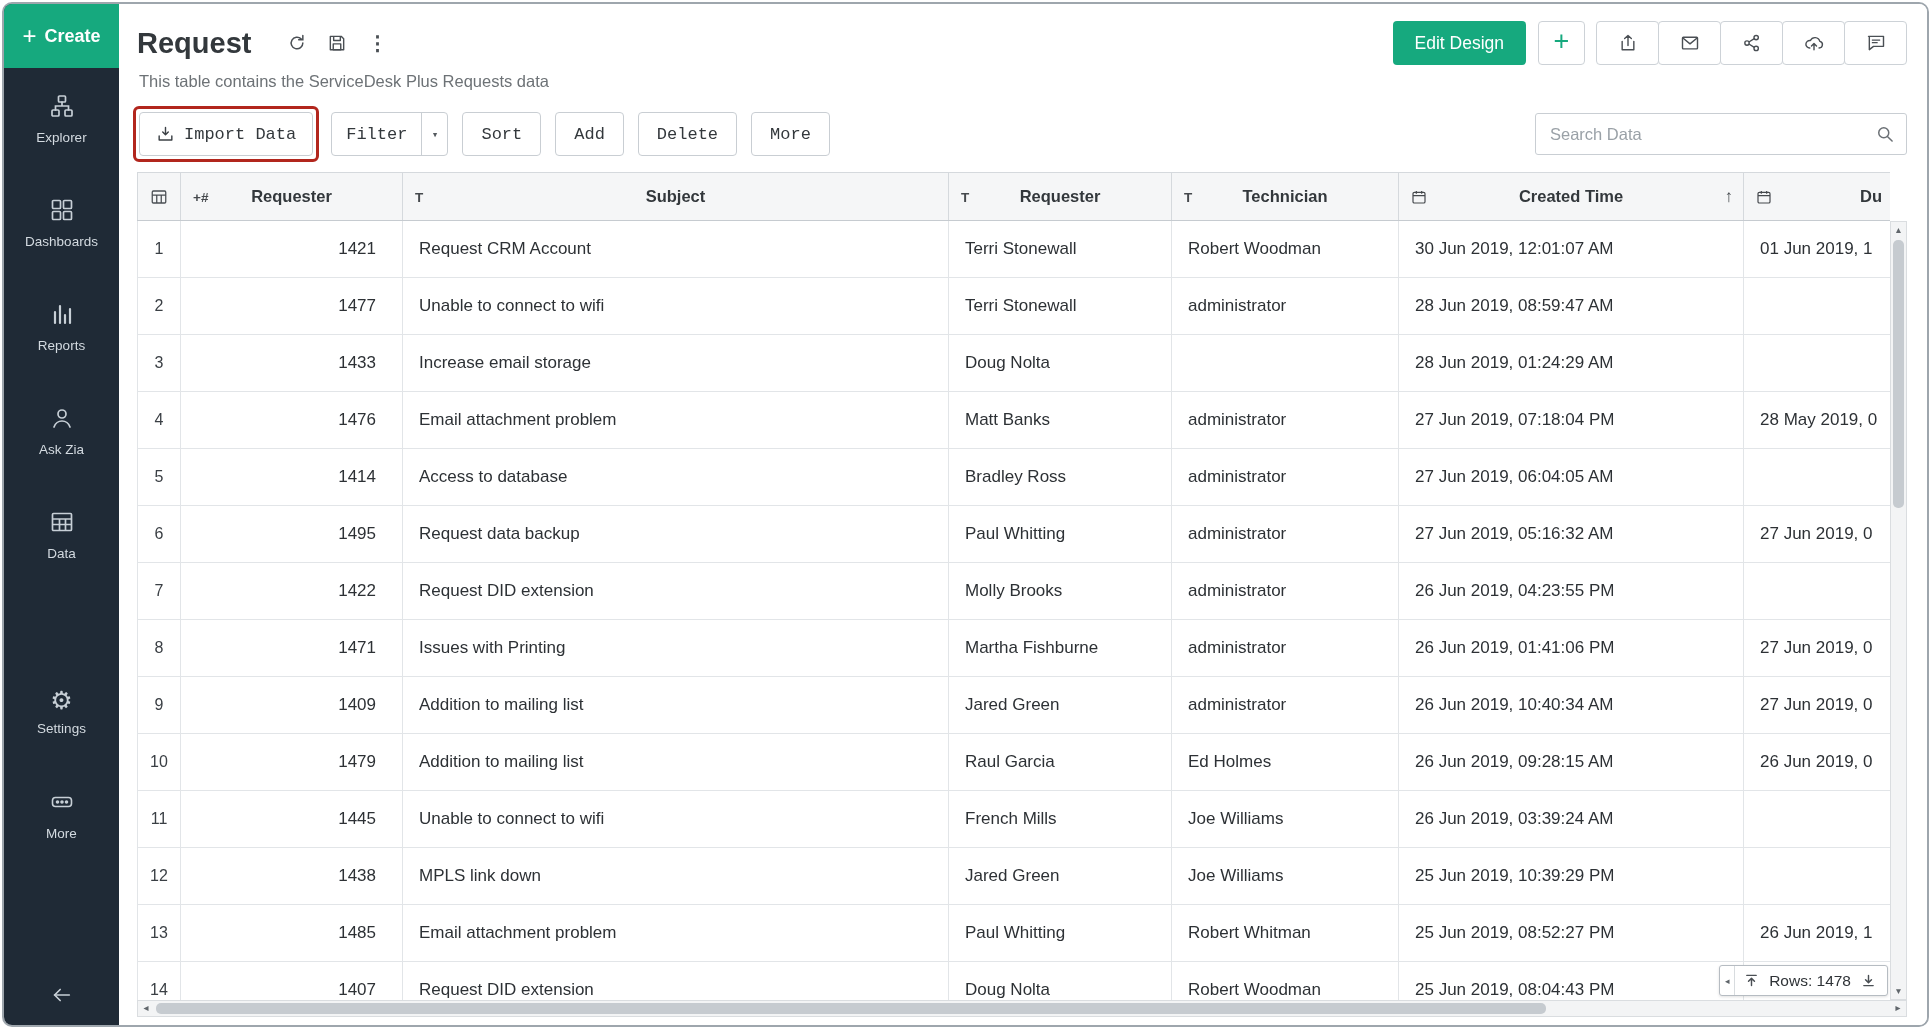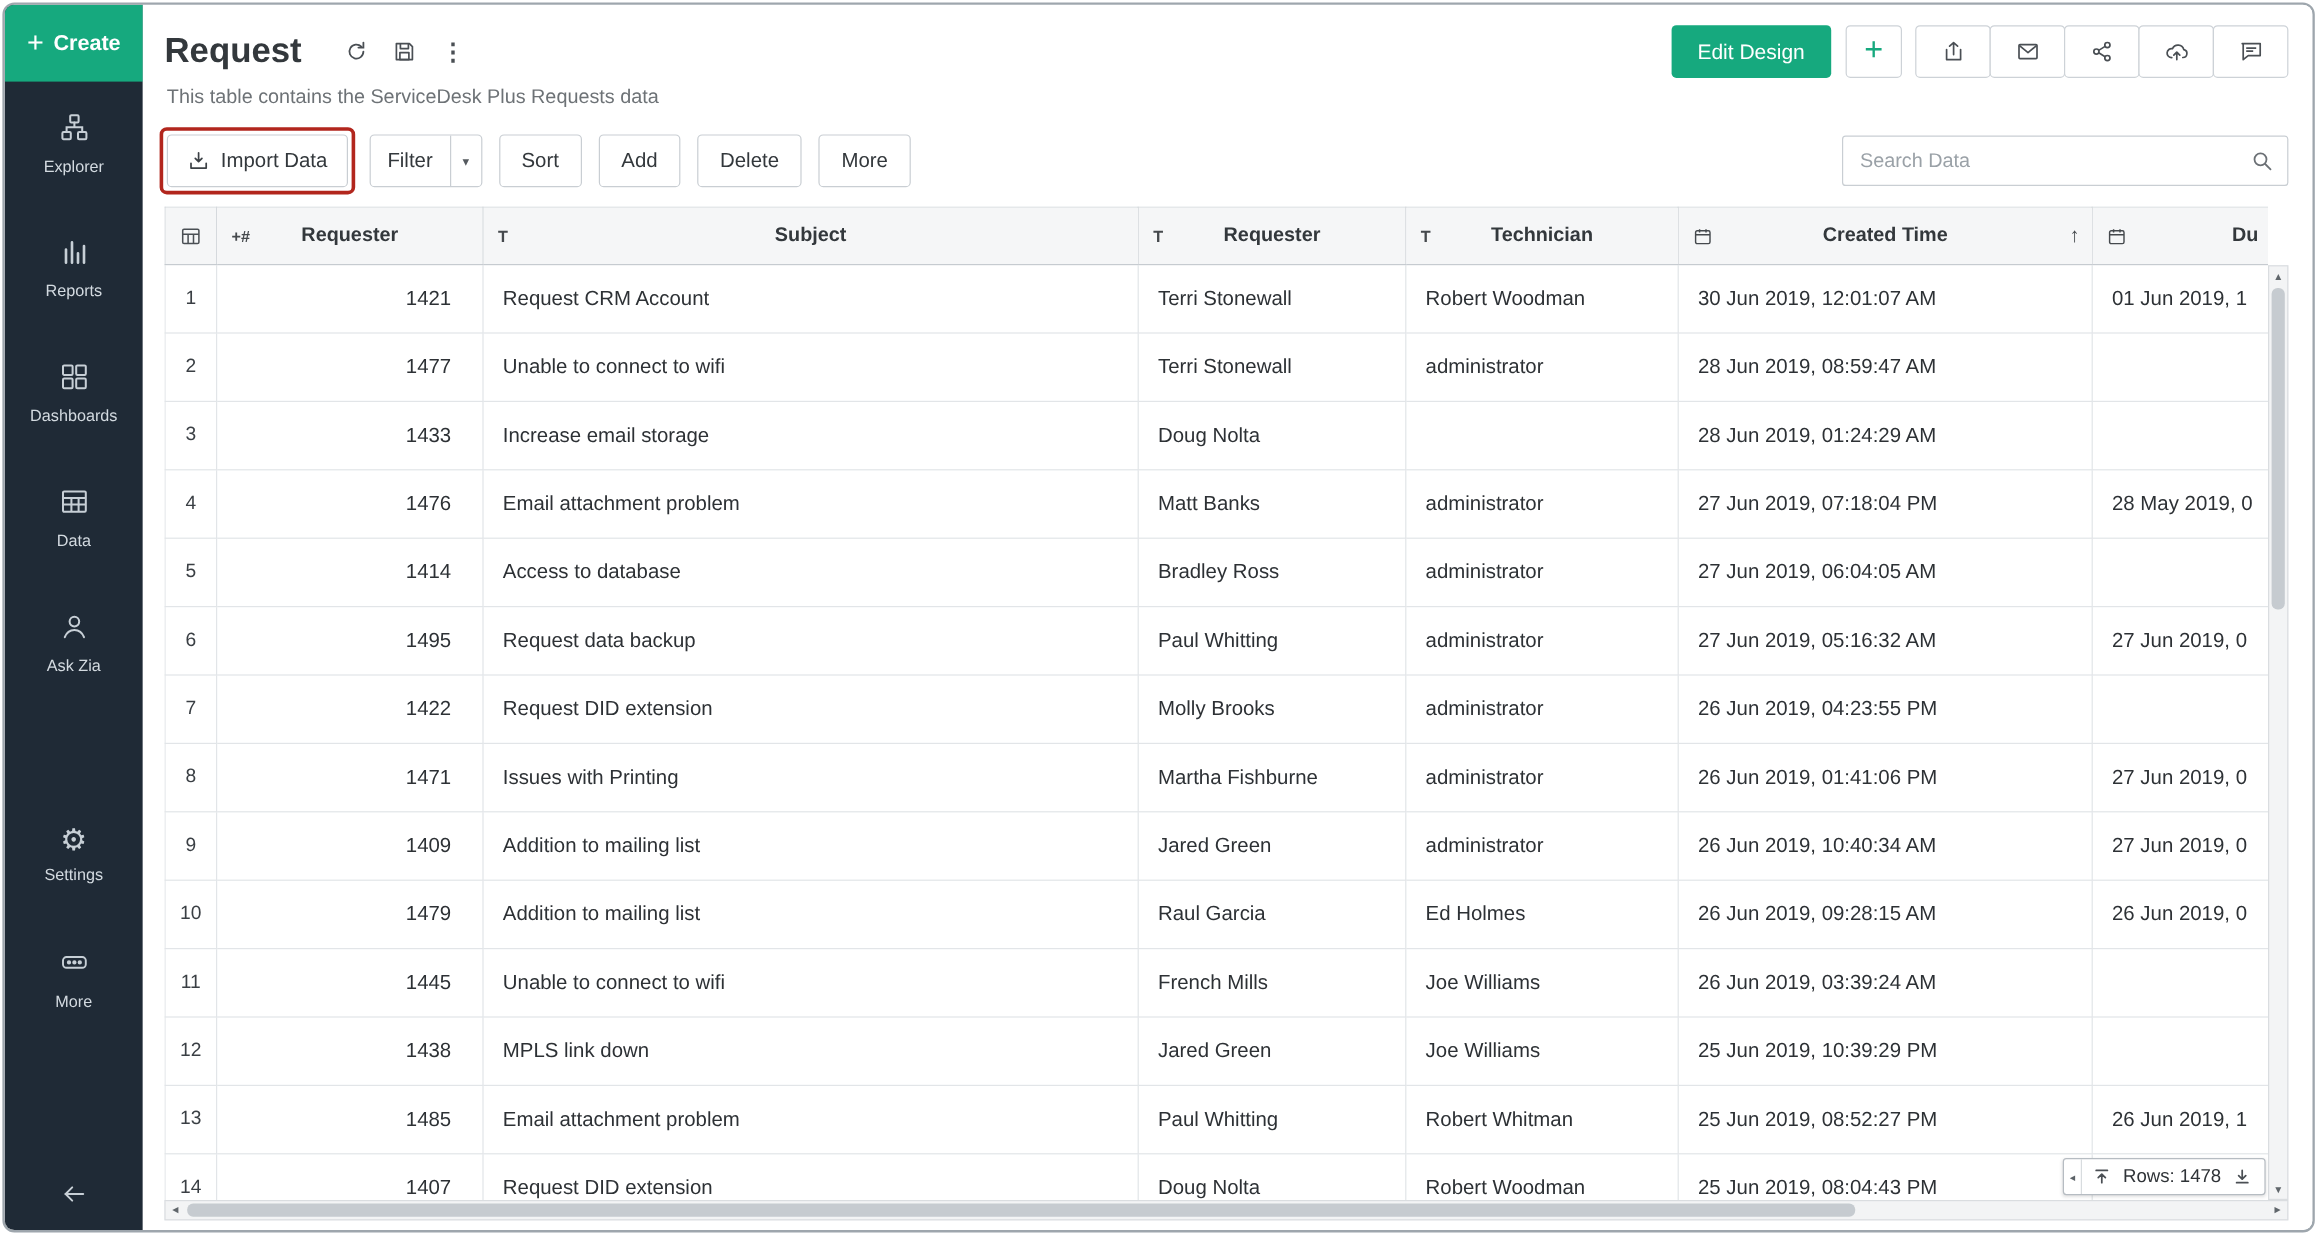--- a/index.html
+++ b/index.html
@@ -47,21 +47,21 @@
   .btn-group .sq-btn { min-width:63px; margin-left:-1px; border-radius:4px; }
   .subtitle { position:absolute; top:68px; left:20px; font-size:16.5px; color:#6d7276; }
 
   
   .toolbar { position:absolute; top:102px; left:14px; right:20px; height:56px;
              display:flex; align-items:center; }
   .import-highlight { border:3px solid var(--highlight-red,#b2261d); border-radius:6px;
                       padding:3px; margin-right:12px; }
   .btn { height:44px; background:#fff; border:1px solid #c9ced3; border-radius:4px;
          font-size:17px; color:#33383c; display:inline-flex; align-items:center;
-         padding:0 18px; margin-right:14px; cursor:pointer; font-family:Liberation Sans, sans-serif; }
+         padding:0 18px; margin-right:14px; cursor:pointer; font-family:Liberation Mono, monospace; }
   .import-btn { margin:0; padding:0 16px; gap:9px; }
   .import-btn svg { width:19px; height:19px; color:#3c4146; }
   .split { padding:0; }
   .split .seg-label { padding:0 14px; }
   .split .seg-caret { width:26px; align-self:stretch; display:flex; align-items:center;
                       justify-content:center; border-left:1px solid #c9ced3;
                       color:#555a5f; font-size:11px; cursor:pointer; }
   .search-box { margin-left:auto; position:relative; width:372px; height:42px; }
   .search-box input { width:100%; height:100%; border:1px solid #c9ced3; border-radius:3px;
                       padding:0 44px 0 14px; font-size:16.5px; color:#33383c; font-family:inherit; }
@@ -131,47 +131,47 @@
     <div class="nav-item">
       <span><svg viewBox="0 0 24 24" fill="none" stroke="currentColor" stroke-width="1.7" stroke-linecap="round">
             <rect x="8.5" y="2" width="7" height="6" rx="1"></rect>
             <rect x="2" y="16" width="7" height="6" rx="1"></rect>
             <rect x="15" y="16" width="7" height="6" rx="1"></rect>
             <path d="M12 8v4M12 12H5.5v4M12 12h6.5v4"></path>
           </svg></span>
       <span class="nav-label">Explorer</span>
     </div>
     <div class="nav-item">
-      <span><svg viewBox="0 0 24 24" fill="none" stroke="currentColor" stroke-width="2.2" stroke-linecap="round">
-            <path d="M5 21V10M10 21V4M15 21V13M20 21V7"></path>
-          </svg></span>
-      <span class="nav-label">Reports</span>
-    </div>
-    <div class="nav-item">
       <span><svg viewBox="0 0 24 24" fill="none" stroke="currentColor" stroke-width="1.7">
             <rect x="2.5" y="2.5" width="8" height="8" rx="1"></rect>
             <rect x="13.5" y="2.5" width="8" height="8" rx="1"></rect>
             <rect x="2.5" y="13.5" width="8" height="8" rx="1"></rect>
             <rect x="13.5" y="13.5" width="8" height="8" rx="1"></rect>
           </svg></span>
       <span class="nav-label">Dashboards</span>
     </div>
     <div class="nav-item">
+      <span><svg viewBox="0 0 24 24" fill="none" stroke="currentColor" stroke-width="2.2" stroke-linecap="round">
+            <path d="M5 21V10M10 21V4M15 21V13M20 21V7"></path>
+          </svg></span>
+      <span class="nav-label">Reports</span>
+    </div>
+    <div class="nav-item">
+      <span><svg viewBox="0 0 24 24" fill="none" stroke="currentColor" stroke-width="1.7" stroke-linecap="round">
+            <circle cx="12" cy="8" r="4"></circle>
+            <path d="M4 21c1.5-4 4.5-6 8-6s6.5 2 8 6"></path>
+          </svg></span>
+      <span class="nav-label">Ask Zia</span>
+    </div>
+    <div class="nav-item">
       <span><svg viewBox="0 0 24 24" fill="none" stroke="currentColor" stroke-width="1.7">
             <rect x="2.5" y="3.5" width="19" height="17" rx="1"></rect>
             <path d="M2.5 9h19M2.5 14.5h19M9.5 9v11.5M15.5 9v11.5"></path>
           </svg></span>
       <span class="nav-label">Data</span>
-    </div>
-    <div class="nav-item">
-      <span><svg viewBox="0 0 24 24" fill="none" stroke="currentColor" stroke-width="1.7" stroke-linecap="round">
-            <circle cx="12" cy="8" r="4"></circle>
-            <path d="M4 21c1.5-4 4.5-6 8-6s6.5 2 8 6"></path>
-          </svg></span>
-      <span class="nav-label">Ask Zia</span>
     </div>
 
     <div class="nav-gap"></div>
 
     <div class="nav-item">
       <span class="glyph">⚙</span>
       <span class="nav-label">Settings</span>
     </div>
     <div class="nav-item">
       <span><svg viewBox="0 0 24 24" fill="none" stroke="currentColor" stroke-width="1.6">

